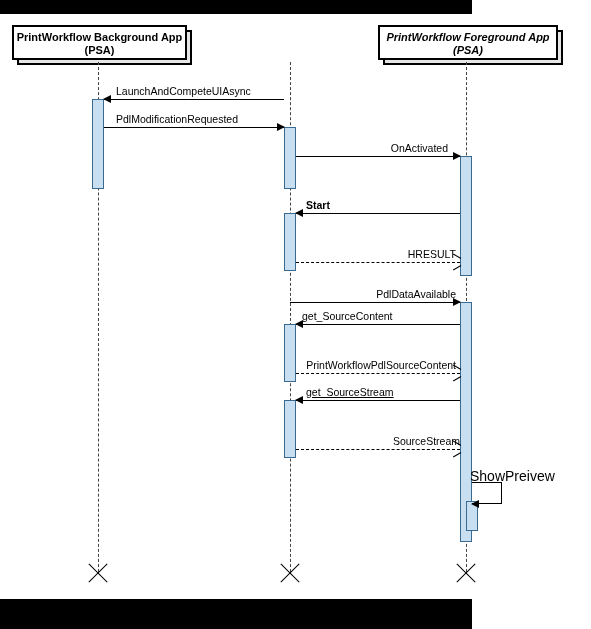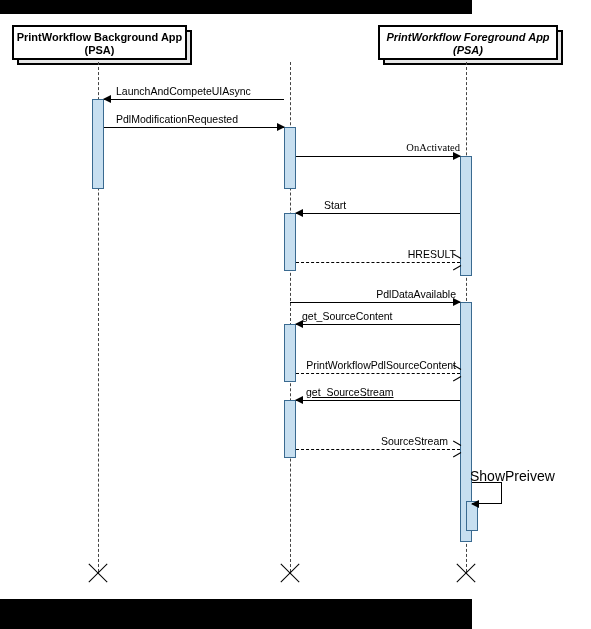--- a/index.html
+++ b/index.html
@@ -191,27 +191,27 @@
 
   <div class="msg" style="left:104px; width:180px; top:127px;">
     <div class="line"></div>
       <div class="arrow-right"></div>
     <div class="label" style="left:12px;">PdlModificationRequested</div>
   </div>
 
   <div class="msg" style="left:296px; width:164px; top:156px;">
     <div class="line"></div>
       <div class="arrow-right"></div>
-    <div class="label" style="right:0;font-family:Liberation Serif, serif;">OnActivated</div>
+    <div class="label" style="right:12px;">OnActivated</div>
   </div>
 
   <div class="msg" style="left:296px; width:164px; top:213px;">
     <div class="line"></div>
       <div class="arrow-left"></div>
-    <div class="label" style="left:28px;">Start</div>
+    <div class="label" style="left:10px;font-weight:bold;">Start</div>
   </div>
 
   <div class="msg dashed" style="left:296px; width:164px; top:262px;">
     <div class="line"></div>
       <div class="arrow-right-open"></div>
     <div class="label" style="right:4px;">HRESULT</div>
   </div>
 
   <div class="msg" style="left:290px; width:170px; top:302px;">
     <div class="line"></div>
@@ -233,21 +233,21 @@
 
   <div class="msg" style="left:296px; width:164px; top:400px;">
     <div class="line"></div>
       <div class="arrow-left"></div>
     <div class="label" style="left:10px;text-decoration:underline;">get_SourceStream</div>
   </div>
 
   <div class="msg dashed" style="left:296px; width:164px; top:449px;">
     <div class="line"></div>
       <div class="arrow-right-open"></div>
-    <div class="label" style="right:12px;">SourceStream</div>
+    <div class="label" style="right:0;">SourceStream</div>
   </div>
 
   <div class="self-call" style="left:472px; top:482px; height:22px;">
     <div class="h1" style="top:0;"></div>
     <div class="v"></div>
     <div class="h2" style="bottom:0;"></div>
     <div class="arrow-left"></div>
     <div class="label">ShowPreivew</div>
   </div>
 

